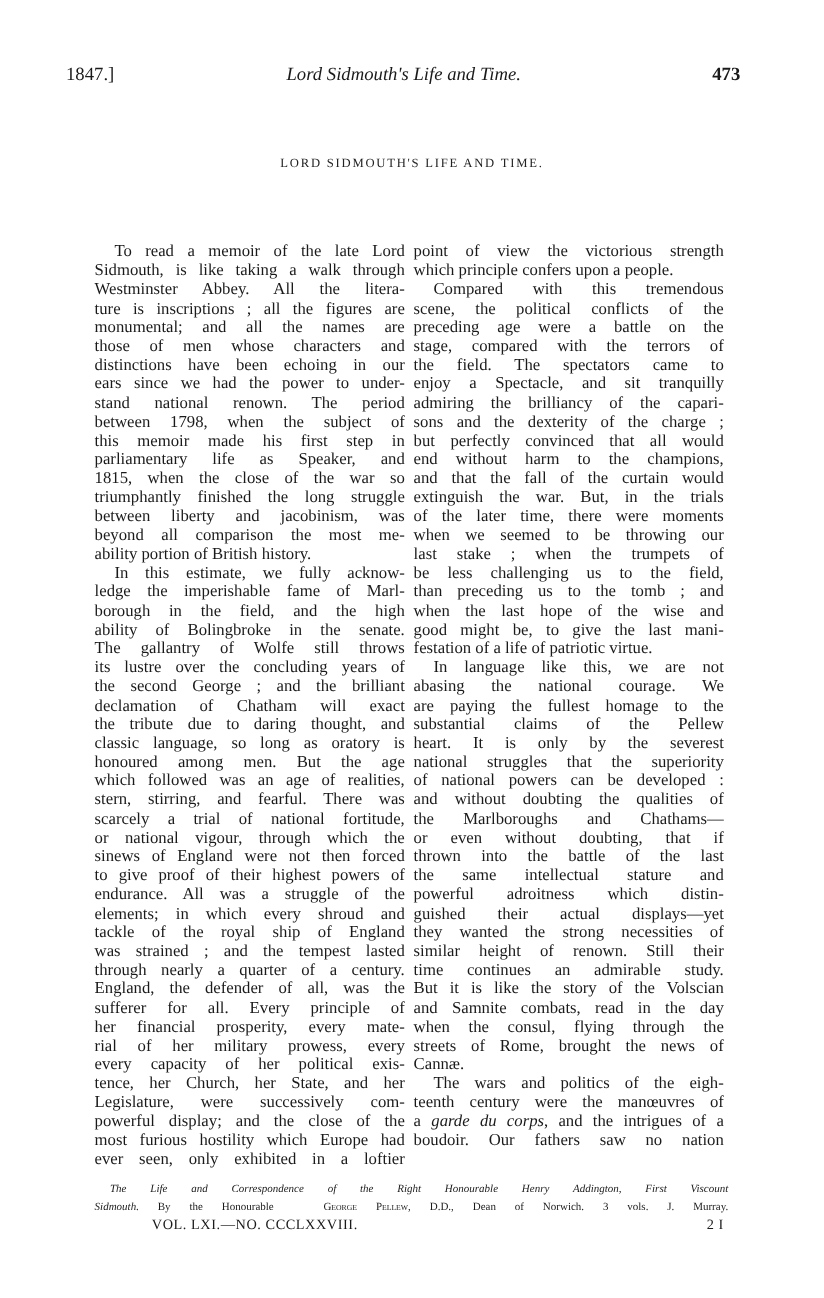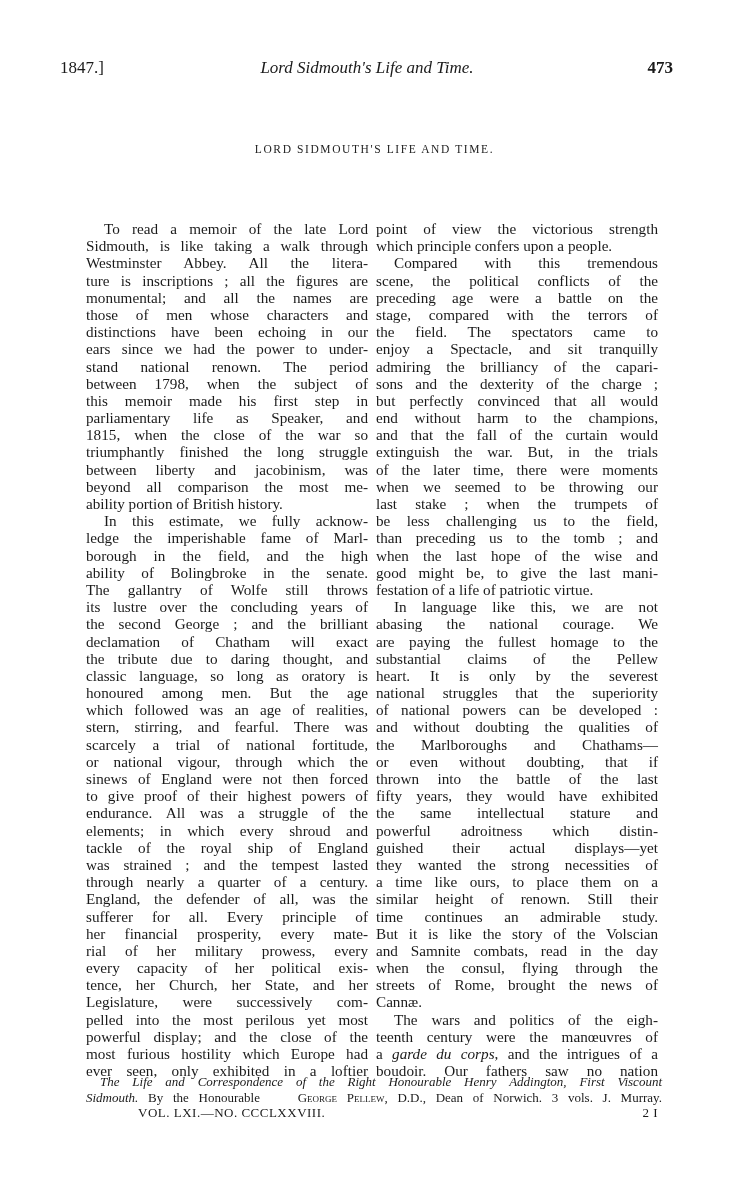--- a/index.html
+++ b/index.html
@@ -11,21 +11,21 @@
   .rh-page { position: absolute; right: 1px; top: 0; font-size: 17px; font-weight: bold; }
   .article-title { position: absolute; top: 143px; left: 0; width: 749px; text-align: center;
                    font-size: 11.5px; letter-spacing: 1.6px; text-transform: uppercase; color: #222; }
   .col { position: absolute; top: 188px; width: 282px; margin-top: 32px; }
   .col-left { left: 86px; }
   .col-right { left: 376px; }
   .line { display: block; height: 17.2px; line-height: 17.2px; font-size: 15.2px;
           text-align: justify; text-align-last: justify; white-space: nowrap; overflow: visible; }
   .line.indent { padding-left: 18px; }
   .line.last { text-align-last: left; }
-  .footnote { position: absolute; top: 1074px; left: 86px; width: 576px; font-size: 13px; line-height: 15.5px; }
+  .footnote { position: absolute; top: 1074px; left: 86px; width: 576px; font-size: 10px; line-height: 15.5px; }
   .fn-line { display: block; text-align: justify; text-align-last: justify; white-space: nowrap; }
   .fn-line.indent { padding-left: 14px; }
   .i { font-style: italic; }
   .sc { font-variant: small-caps; margin-left: 28px; }
   .sig { position: absolute; top: 1105px; left: 100px; width: 540px; height: 16px; font-size: 13px; letter-spacing: 0.5px; margin-left: 38px; }
   .sig-vol { position: absolute; left: 0; top: 0; }
   .sig-mark { position: absolute; right: 20px; top: 0; }
 </style>
 </head>
 <body>
@@ -78,21 +78,20 @@
     <span class="line">tackle of the royal ship of England</span>
     <span class="line">was strained ; and the tempest lasted</span>
     <span class="line">through nearly a quarter of a century.</span>
     <span class="line">England, the defender of all, was the</span>
     <span class="line">sufferer for all. Every principle of</span>
     <span class="line">her financial prosperity, every mate-</span>
     <span class="line">rial of her military prowess, every</span>
     <span class="line">every capacity of her political exis-</span>
     <span class="line">tence, her Church, her State, and her</span>
     <span class="line">Legislature, were successively com-</span>
-    <span class="line">pelled into the most perilous yet most</span>
     <span class="line">powerful display; and the close of the</span>
     <span class="line">most furious hostility which Europe had</span>
     <span class="line">ever seen, only exhibited in a loftier</span>
   </div>
 <div class="col col-right">
     <span class="line">point of view the victorious strength</span>
     <span class="line last">which principle confers upon a people.</span>
     <span class="line indent">Compared with this tremendous</span>
     <span class="line">scene, the political conflicts of the</span>
     <span class="line">preceding age were a battle on the</span>
@@ -117,26 +116,24 @@
     <span class="line">abasing the national courage. We</span>
     <span class="line">are paying the fullest homage to the</span>
     <span class="line">substantial claims of the Pellew</span>
     <span class="line">heart. It is only by the severest</span>
     <span class="line">national struggles that the superiority</span>
     <span class="line">of national powers can be developed :</span>
     <span class="line">and without doubting the qualities of</span>
     <span class="line">the Marlboroughs and Chathams—</span>
     <span class="line">or even without doubting, that if</span>
     <span class="line">thrown into the battle of the last</span>
-    <span class="line">fifty years, they would have exhibited</span>
     <span class="line">the same intellectual stature and</span>
     <span class="line">powerful adroitness which distin-</span>
     <span class="line">guished their actual displays—yet</span>
     <span class="line">they wanted the strong necessities of</span>
-    <span class="line">a time like ours, to place them on a</span>
     <span class="line">similar height of renown. Still their</span>
     <span class="line">time continues an admirable study.</span>
     <span class="line">But it is like the story of the Volscian</span>
     <span class="line">and Samnite combats, read in the day</span>
     <span class="line">when the consul, flying through the</span>
     <span class="line">streets of Rome, brought the news of</span>
     <span class="line last">Cannæ.</span>
     <span class="line indent">The wars and politics of the eigh-</span>
     <span class="line">teenth century were the manœuvres of</span>
     <span class="line">a <span class="i">garde du corps</span>, and the intrigues of a</span>

